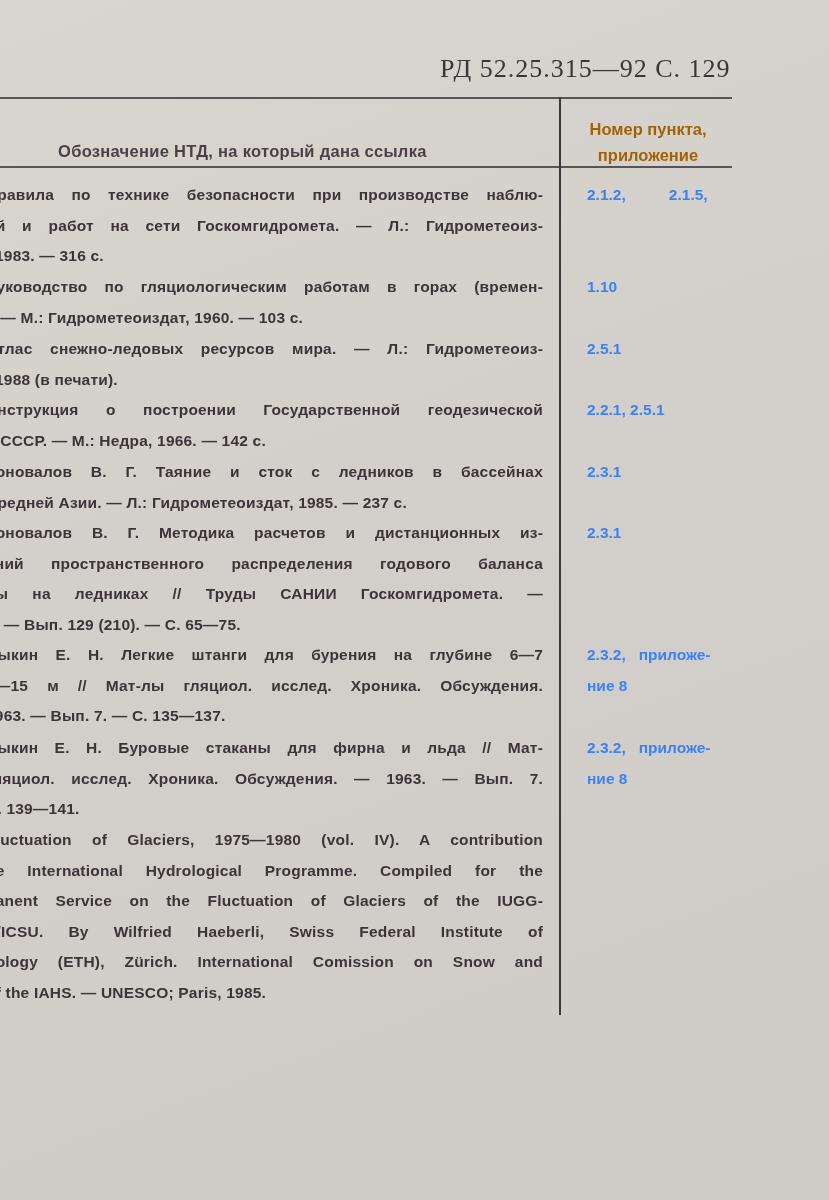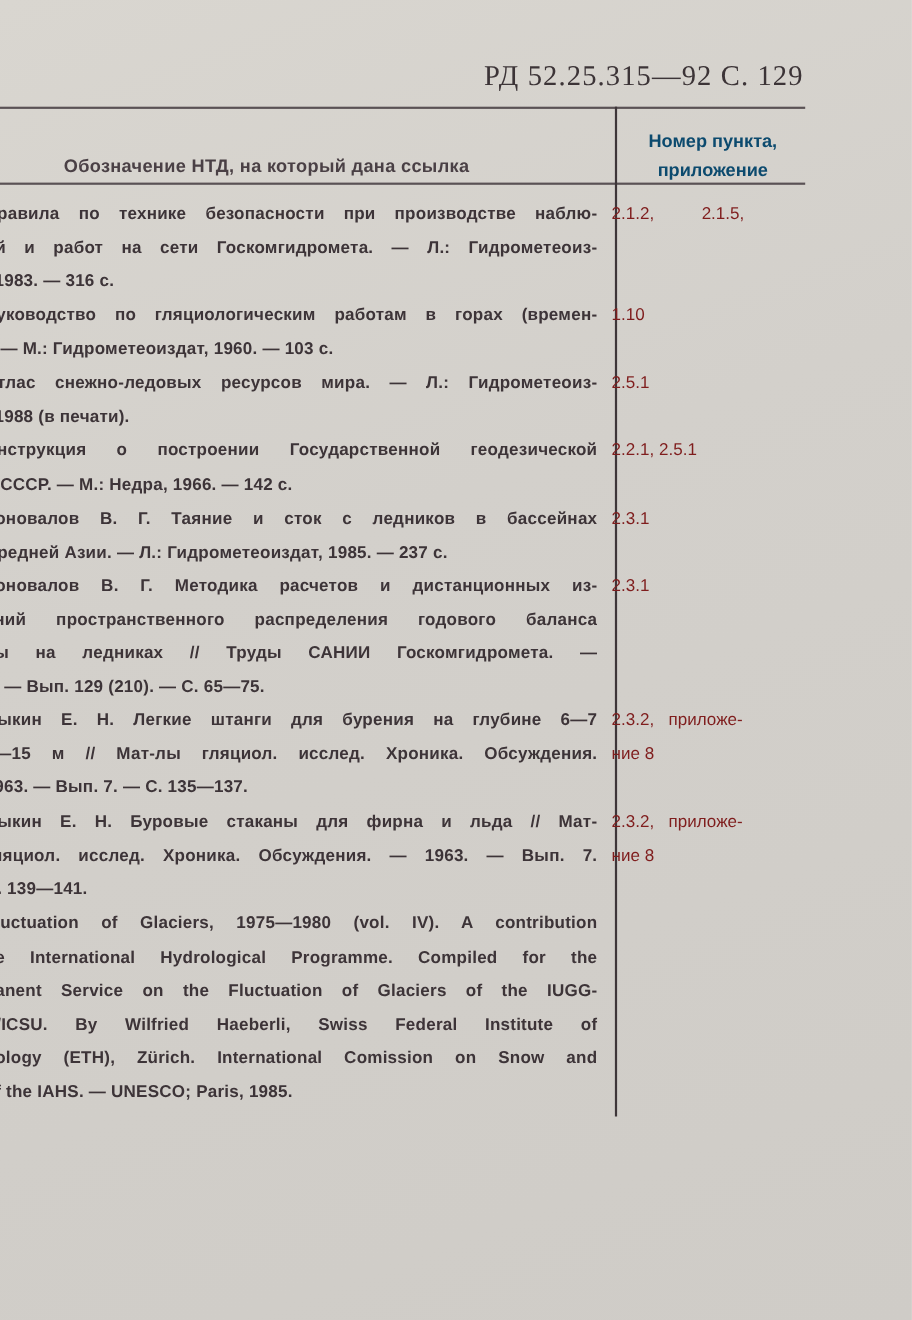--- a/index.html
+++ b/index.html
@@ -26,36 +26,36 @@
       background: #3e3639;
     }
     .th-left {
       position: absolute; top: 114px; left: 58px;
       font-size: 16.5px; font-family: "Liberation Sans", sans-serif; font-weight: bold;
       letter-spacing: 0.3px; color: #4a4045; margin-top: 28px;
     }
     .th-right {
       position: absolute; top: 116px; left: 568px; width: 160px;
       font-size: 16.5px; font-family: "Liberation Sans", sans-serif; font-weight: bold;
-      text-align: center; line-height: 26px; color: #0c4a6e;
+      text-align: center; line-height: 26px; color: #a16207;
     }
     .ref-row { position: absolute; left: 0; width: 829px; }
     .ref-text {
       position: absolute; left: -14px; width: 557px;
       font-family: "Liberation Sans", sans-serif; font-weight: bold;
       font-size: 15.5px; line-height: 30.5px; color: #3d3438;
       text-align: justify; text-align-last: left;
       letter-spacing: 0.2px;
     }
     .ref-text .ln { display: block; white-space: nowrap; overflow: hidden; text-align-last: justify; }
     .ref-text .ln.last { text-align-last: left; }
     .ref-clause {
-      position: absolute; left: 556px; width: 166px;
-      font-family: "Liberation Sans", sans-serif; font-weight: normal;
-      font-size: 15.5px; line-height: 30.5px; color: #7f1d1d;
+      position: absolute; left: 587px; width: 166px;
+      font-family: "Liberation Sans", sans-serif; font-weight: bold;
+      font-size: 15.5px; line-height: 30.5px; color: #3b82f6;
     }
     .ref-clause .ln { display: block; white-space: nowrap; }
   </style>
 </head>
 <body>
 
 <div class="page-header">РД 52.25.315—92 С. 129</div>
 
 <div class="rule top"></div>
 <div class="rule mid"></div>

